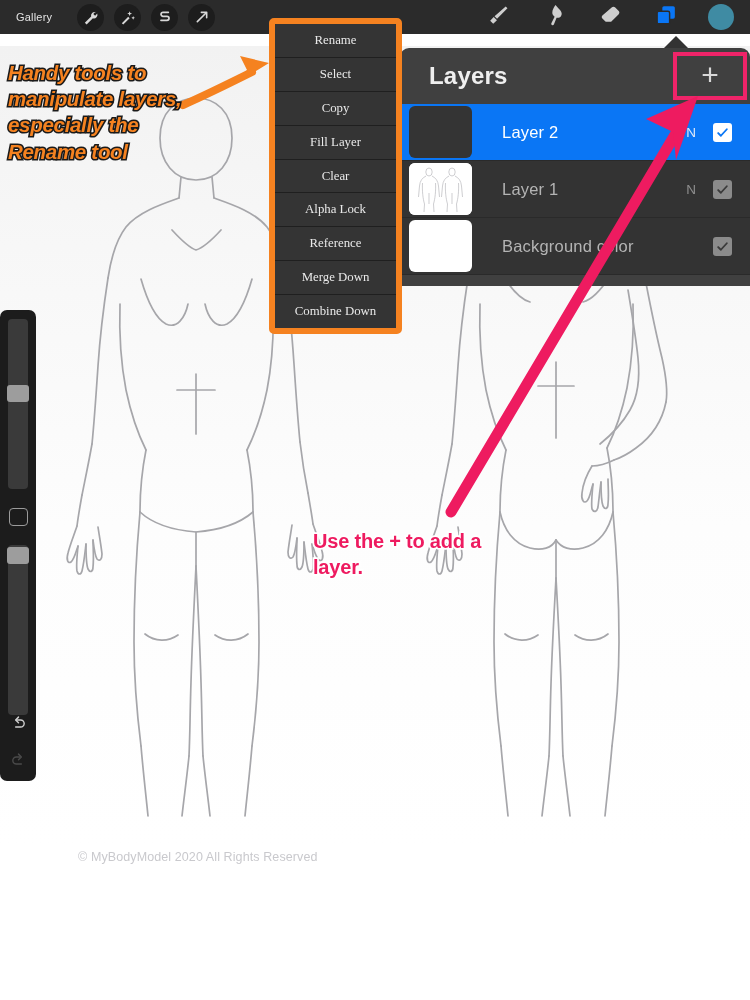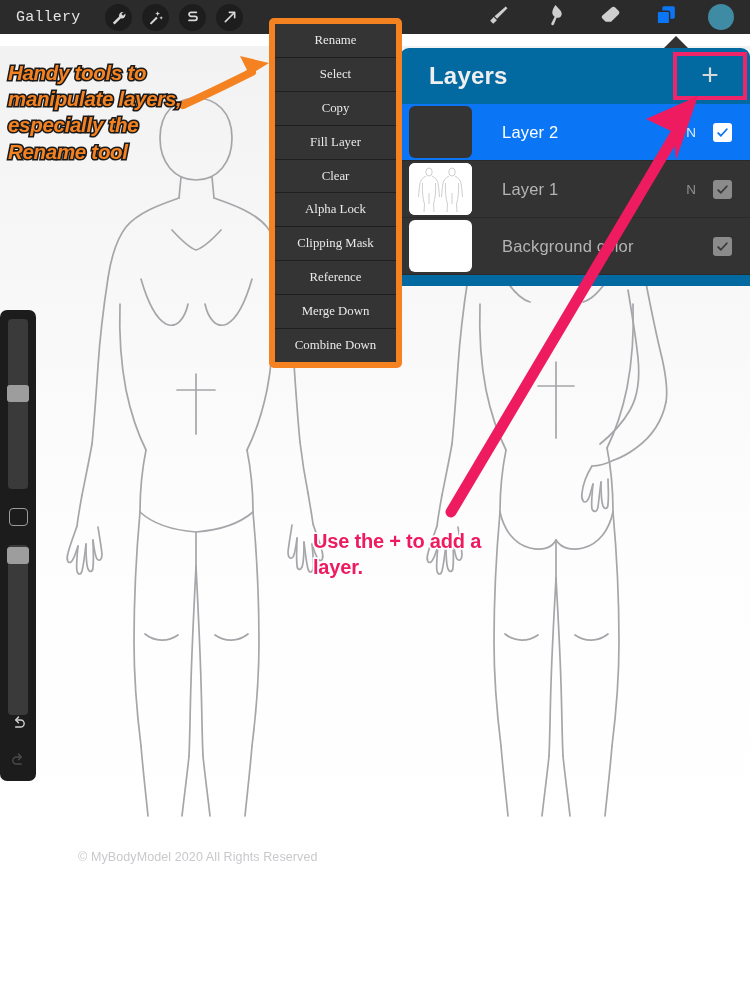--- a/index.html
+++ b/index.html
@@ -64,24 +64,23 @@
     z-index: 40;
   }
   .topbar-left {
     display: flex;
     align-items: center;
     gap: 10px;
     padding-left: 16px;
   }
   .gallery-btn {
     color: #e3e3e3;
-    font-size: 15px;
+    font-size: 11px;
     letter-spacing: 0.2px;
     margin-right: 15px;
-    font-family: Liberation Mono, monospace;
   }
   .circ-btn {
     width: 27px;
     height: 27px;
     border-radius: 50%;
     background: #1d1d1d;
     display: flex;
     align-items: center;
     justify-content: center;
   }
@@ -190,21 +189,21 @@
     z-index: 55;
   }
 
   
   .layers-panel {
     position: absolute;
     left: 400px;
     top: 48px;
     width: 350px;
     height: 238px;
-    background: #0369a1;
+    background: #404040;
     border-radius: 9px 9px 0 0;
     z-index: 50;
   }
   .layers-caret {
     position: absolute;
     left: 663px;
     top: 36px;
     width: 0; height: 0;
     border-left: 13px solid transparent;
     border-right: 13px solid transparent;
@@ -638,21 +637,20 @@
   <div class="sel-pointer"></div>
 
   <div class="ctx-pointer"></div>
   <div class="ctx-menu">
     <div class="ctx-item">Rename</div>
     <div class="ctx-item">Select</div>
     <div class="ctx-item">Copy</div>
     <div class="ctx-item">Fill Layer</div>
     <div class="ctx-item">Clear</div>
     <div class="ctx-item">Alpha Lock</div>
-    <div class="ctx-item">Clipping Mask</div>
     <div class="ctx-item">Reference</div>
     <div class="ctx-item">Merge Down</div>
     <div class="ctx-item">Combine Down</div>
   </div>
 
   <div class="anno-layer">
     <svg width="750" height="1000" viewBox="0 0 750 1000" style="position:absolute;left:0;top:0;">
 
       <g>
         <path d="M183 105 C208 94 232 82 252 72" stroke="#f58220" stroke-width="8" fill="none" stroke-linecap="round"></path>

